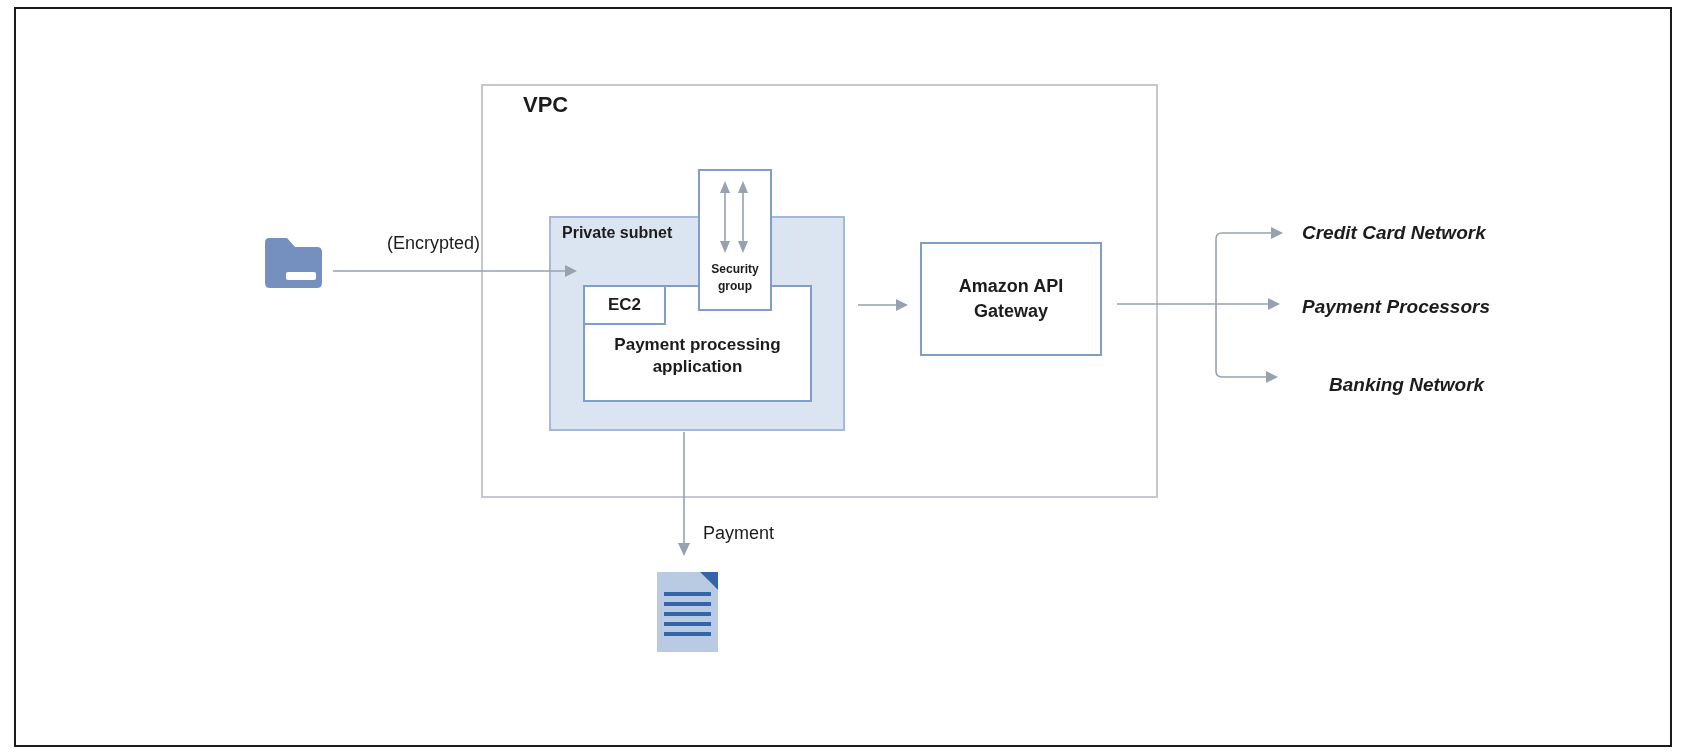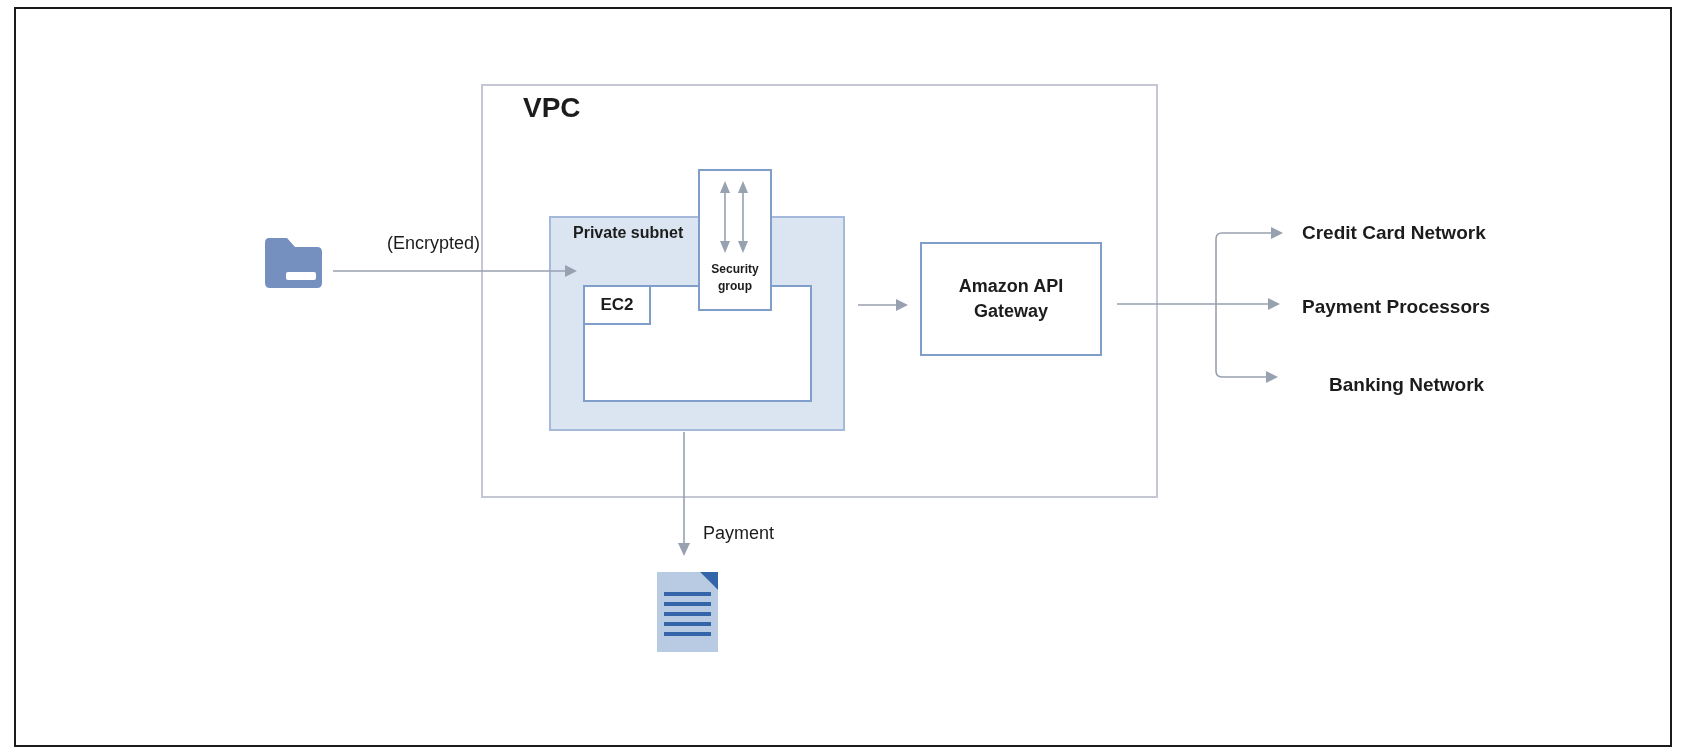--- a/index.html
+++ b/index.html
@@ -7,36 +7,36 @@
     position:relative; width:1686px; height:754px; background:#ffffff;
     font-family:"Liberation Sans", sans-serif; color:var(--text,#1c1c1c);
     overflow:hidden;
   }
   .abs { position:absolute; box-sizing:border-box; }
   .frame { left:14px; top:7px; width:1658px; height:740px; border:2px solid var(--frame-border,#1a1a1a); }
   .vpc-box { left:481px; top:84px; width:677px; height:414px; border:2px solid var(--vpc-border,#c6c7d4); background:#ffffff; }
   .subnet-box { left:549px; top:216px; width:296px; height:215px; background:var(--subnet-fill,#dbe5f1); border:2px solid var(--subnet-border,#a5badb); }
   .bluebox { border:2px solid var(--box-border-blue,#7f9fca); background:#ffffff; }
   .payment-box { left:583px; top:285px; width:229px; height:117px; }
-  .ec2-box { left:583px; top:285px; width:68px; height:40px; display:flex; align-items:center; justify-content:center; }
+  .ec2-box { left:583px; top:285px; width:83px; height:40px; display:flex; align-items:center; justify-content:center; }
   .security-box { left:698px; top:169px; width:74px; height:142px; }
   .api-box { left:920px; top:242px; width:182px; height:114px; display:flex; align-items:center; justify-content:center; }
 
   .lbl { white-space:pre-line; }
-  .vpc-label { left:523px; top:92px; font-size:28px; font-weight:bold; }
-  .subnet-label { left:562px; top:224px; font-size:16px; font-weight:bold;margin-left:11px; }
+  .vpc-label { left:523px; top:92px; font-size:22px; font-weight:bold; }
+  .subnet-label { left:562px; top:224px; font-size:16px; font-weight:bold; }
   .security-label { left:698px; top:261px; width:74px; text-align:center; font-size:12px; font-weight:bold; line-height:17px; }
   .ec2-label { font-size:17px; font-weight:bold; }
   .payment-label { left:583px; top:334px; width:229px; text-align:center; font-size:17px; font-weight:bold; line-height:22px; }
   .api-label { text-align:center; font-size:18px; font-weight:bold; line-height:25px; }
   .encrypted-label { left:355px; top:233px; width:125px; text-align:right; font-size:18px; font-weight:normal; }
   .auditing-label { left:703px; top:523px; font-size:18px; font-weight:normal; }
   .source-label { left:148px; top:303px; width:290px; text-align:center; font-size:19px; font-weight:bold; line-height:27px; }
   .cloudtrail-label { left:558px; top:664px; width:264px; text-align:center; font-size:19px; font-weight:bold; }
-  .dest-label { left:1302px; font-size:19px; font-weight:bold; line-height:22px; }
+  .dest-label { left:1302px; font-size:19px; font-weight:bold; line-height:22px;font-style:italic; }
   .dest-1 { top:222px; } .dest-2 { top:296px; } .dest-3 { top:374px;margin-left:27px; }
 
   .overlay { left:0; top:0; width:1686px; height:754px; pointer-events:none; }
   .ln { stroke:var(--arrow-gray,#98a1af); stroke-width:1.6; fill:none; }
   .tri { fill:var(--arrow-gray,#98a1af); stroke:none; }
   .icon-svg { display:block; }
 </style>
 </head>
 <body>
 
@@ -53,20 +53,22 @@
   <div class="abs bluebox security-box"></div>
   <div class="abs bluebox api-box">
     <span class="api-label lbl">Amazon API
 Gateway</span>
   </div>
 
   <div class="abs lbl vpc-label">VPC</div>
   <div class="abs lbl subnet-label">Private subnet</div>
   <div class="abs lbl security-label">Security
 group</div>
+  <div class="abs lbl payment-label">Payment processing
+application</div>
   <div class="abs lbl encrypted-label">(Encrypted)</div>
   <div class="abs lbl auditing-label">Payment</div>
   <div class="abs lbl dest-label dest-1">Credit Card Network</div>
   <div class="abs lbl dest-label dest-2">Payment Processors</div>
   <div class="abs lbl dest-label dest-3">Banking Network</div>
 
   <svg class="abs icon-svg" style="left:265px; top:238px;" width="58" height="51" viewBox="265 238 58 51">
     <path d="M269,238 H287 L295,247 H317 Q322,247 322,252 V283 Q322,288 317,288 H270 Q265,288 265,283 V243 Q265,238 269,238 Z" fill="var(--folder-blue,#7590bf)"></path>
     <rect x="286" y="272" width="30" height="8" rx="2" fill="#ffffff"></rect>
   </svg>

